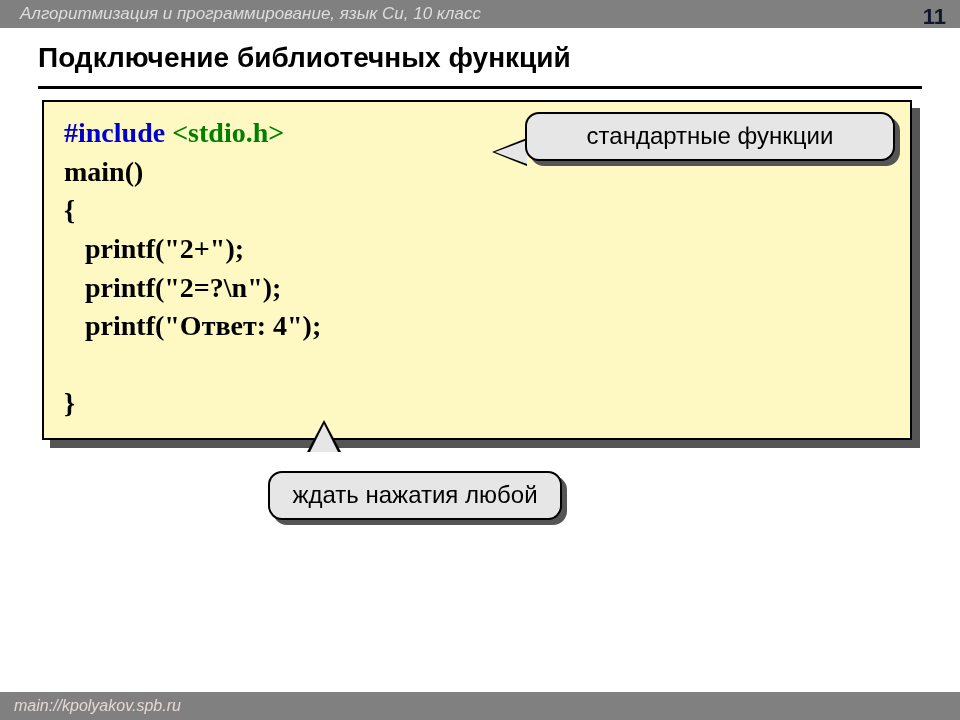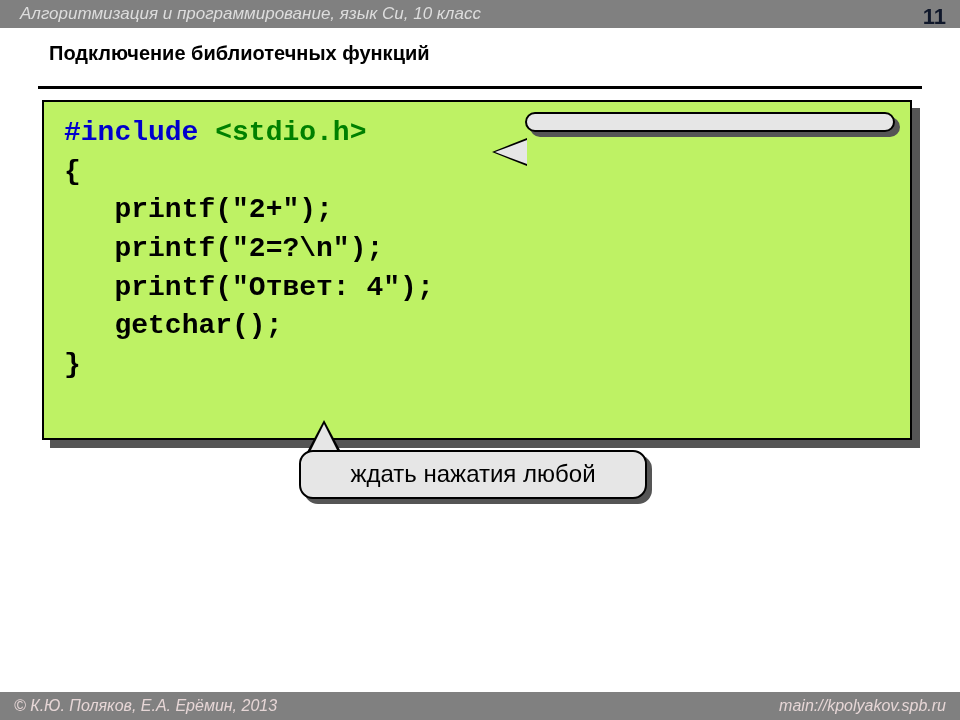--- a/index.html
+++ b/index.html
@@ -43,24 +43,23 @@
       font-style: italic;
       padding: 3px 14px;
       display: flex;
       justify-content: space-between;
       align-items: center;
     }
     .title {
       position: absolute;
       top: 42px;
       left: 38px;
-      font-size: 20px;
+      font-size: 28px;
       font-weight: bold;
       color: #000;
-      margin-left: 11px;
     }
     .title-underline {
       position: absolute;
       top: 86px;
       left: 38px;
       right: 38px;
       height: 3px;
       background: #000;
     }
     .code-shadow {
@@ -70,24 +69,24 @@
       width: 870px;
       height: 340px;
       background: #555;
     }
     .code-box {
       position: absolute;
       top: 100px;
       left: 42px;
       width: 870px;
       height: 340px;
-      background: #bef264;
+      background: #fef9c3;
       border: 2px solid #000;
       padding: 12px 20px;
-      font-family: Liberation Mono, monospace;
+      font-family: Liberation Serif, serif;
       font-size: 28px;
       font-weight: bold;
       line-height: 1.38;
       color: #000;
     }
     .kw-blue { color: #0000cc; }
     .kw-green { color: #008000; }
     .callout {
       position: absolute;
       background: #e6e6e6;
@@ -98,24 +97,23 @@
       text-align: center;
       line-height: 1.2;
       box-shadow: 5px 5px 0 #555;
     }
     .callout1 {
       top: 112px;
       left: 525px;
       width: 370px;
     }
     .callout2 {
-      top: 450px;
+      top: 471px;
       left: 268px;
-      width: 348px;
-      margin-left: 31px;
+      width: 294px;
     }
     .pointer {
       position: absolute;
       width: 0; height: 0;
     }
     .pointer1 {
       top: 140px;
       left: 495px;
       border-top: 12px solid transparent;
       border-bottom: 12px solid transparent;
@@ -154,43 +152,44 @@
 <div class="title">Подключение библиотечных функций</div>
 <div class="title-underline"></div>
 
 <div class="code-shadow"></div>
 <div class="code-box">
   <div>
     <span class="kw-blue">#include</span>
     <span> </span>
     <span class="kw-green">&lt;stdio.h&gt;</span>
   </div>
+  <div>main()</div>
   <div>{</div>
   <div>
     <span>&nbsp;&nbsp;&nbsp;</span><span>printf(</span><span>"2+"</span><span>);</span>
   </div>
   <div>
     <span>&nbsp;&nbsp;&nbsp;</span><span>printf(</span><span>"2=?\n"</span><span>);</span>
   </div>
   <div>
     <span>&nbsp;&nbsp;&nbsp;</span><span>printf(</span><span>"Ответ: 4"</span><span>);</span>
   </div>
   <div>
-    <span>&nbsp;&nbsp;&nbsp;</span><span>getchar();</span>
+    <span>&nbsp;&nbsp;&nbsp;</span>
   </div>
   <div>}</div>
 </div>
 
 <div class="pointer pointer1-border"></div>
 <div class="pointer pointer1"></div>
 <div class="callout callout1">
+  <div>стандартные функции</div>
 </div>
 
 <div class="pointer pointer2-border"></div>
 <div class="pointer pointer2"></div>
 <div class="callout callout2">
   <div>ждать нажатия любой</div>
 </div>
 
 <div class="footer-bar">
-  <span>© К.Ю. Поляков, Е.А. Ерёмин, 2013</span>
   <span>main://kpolyakov.spb.ru</span>
 </div>
 
 </body></html>

